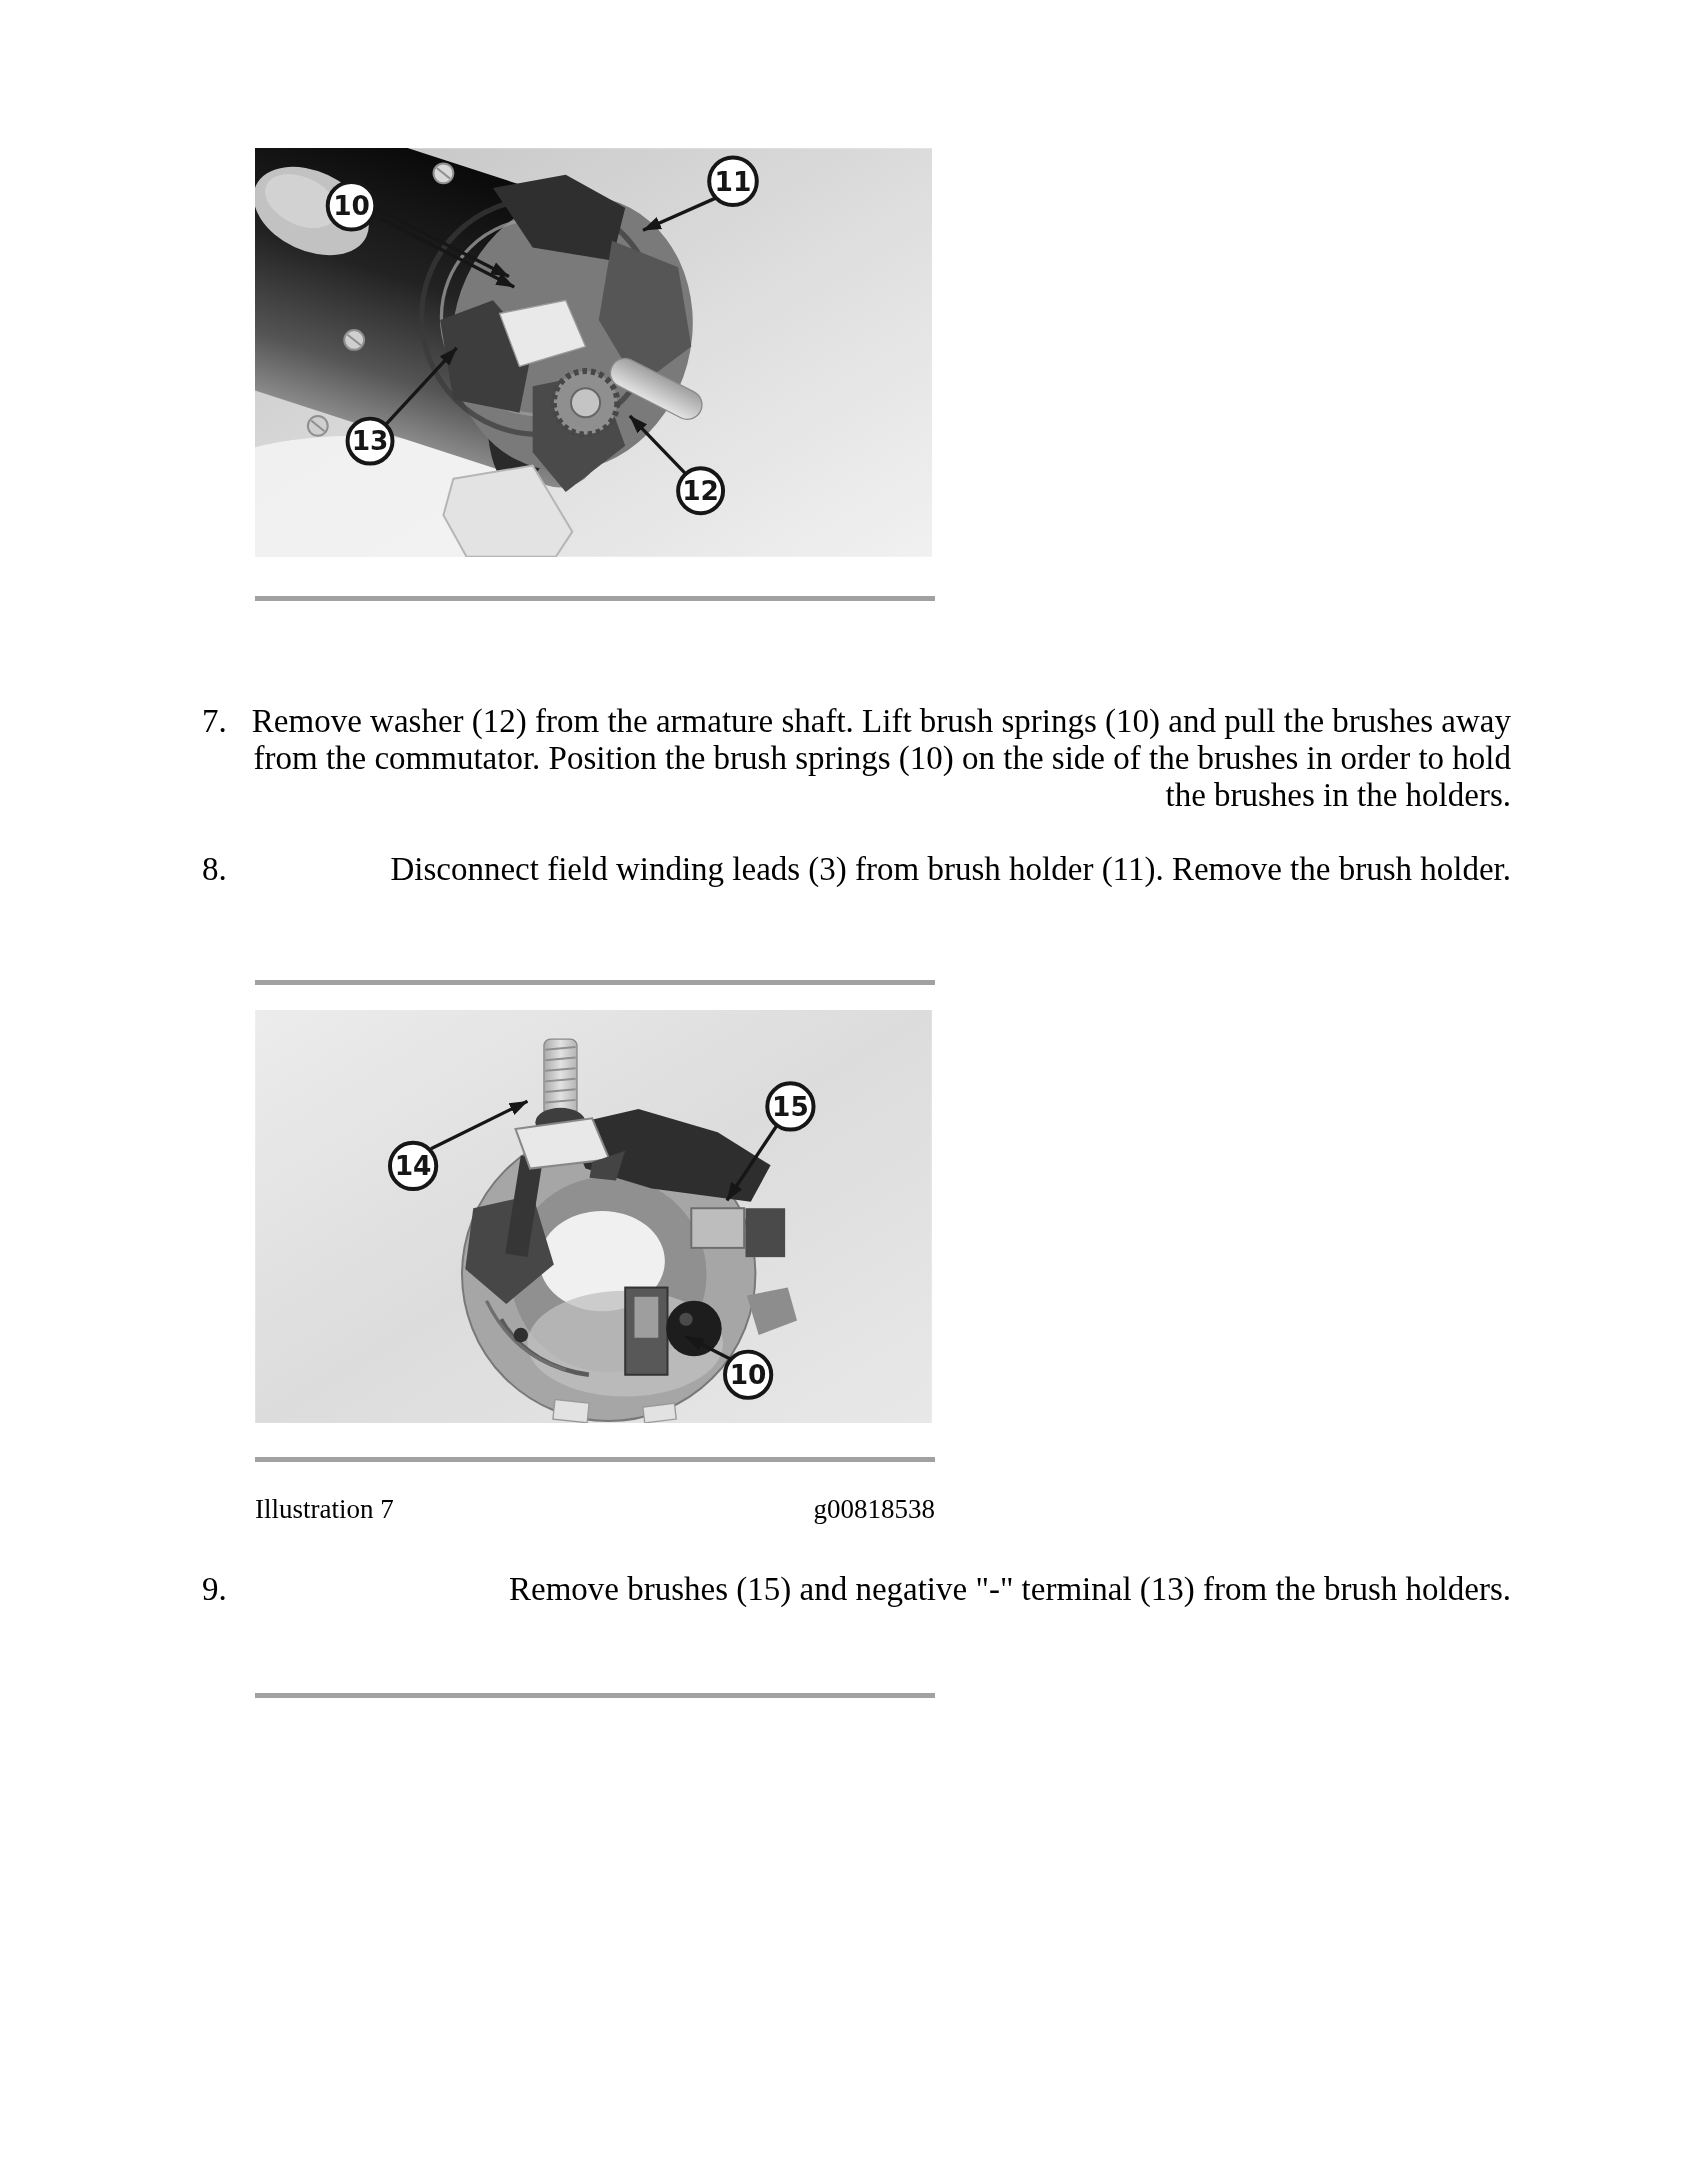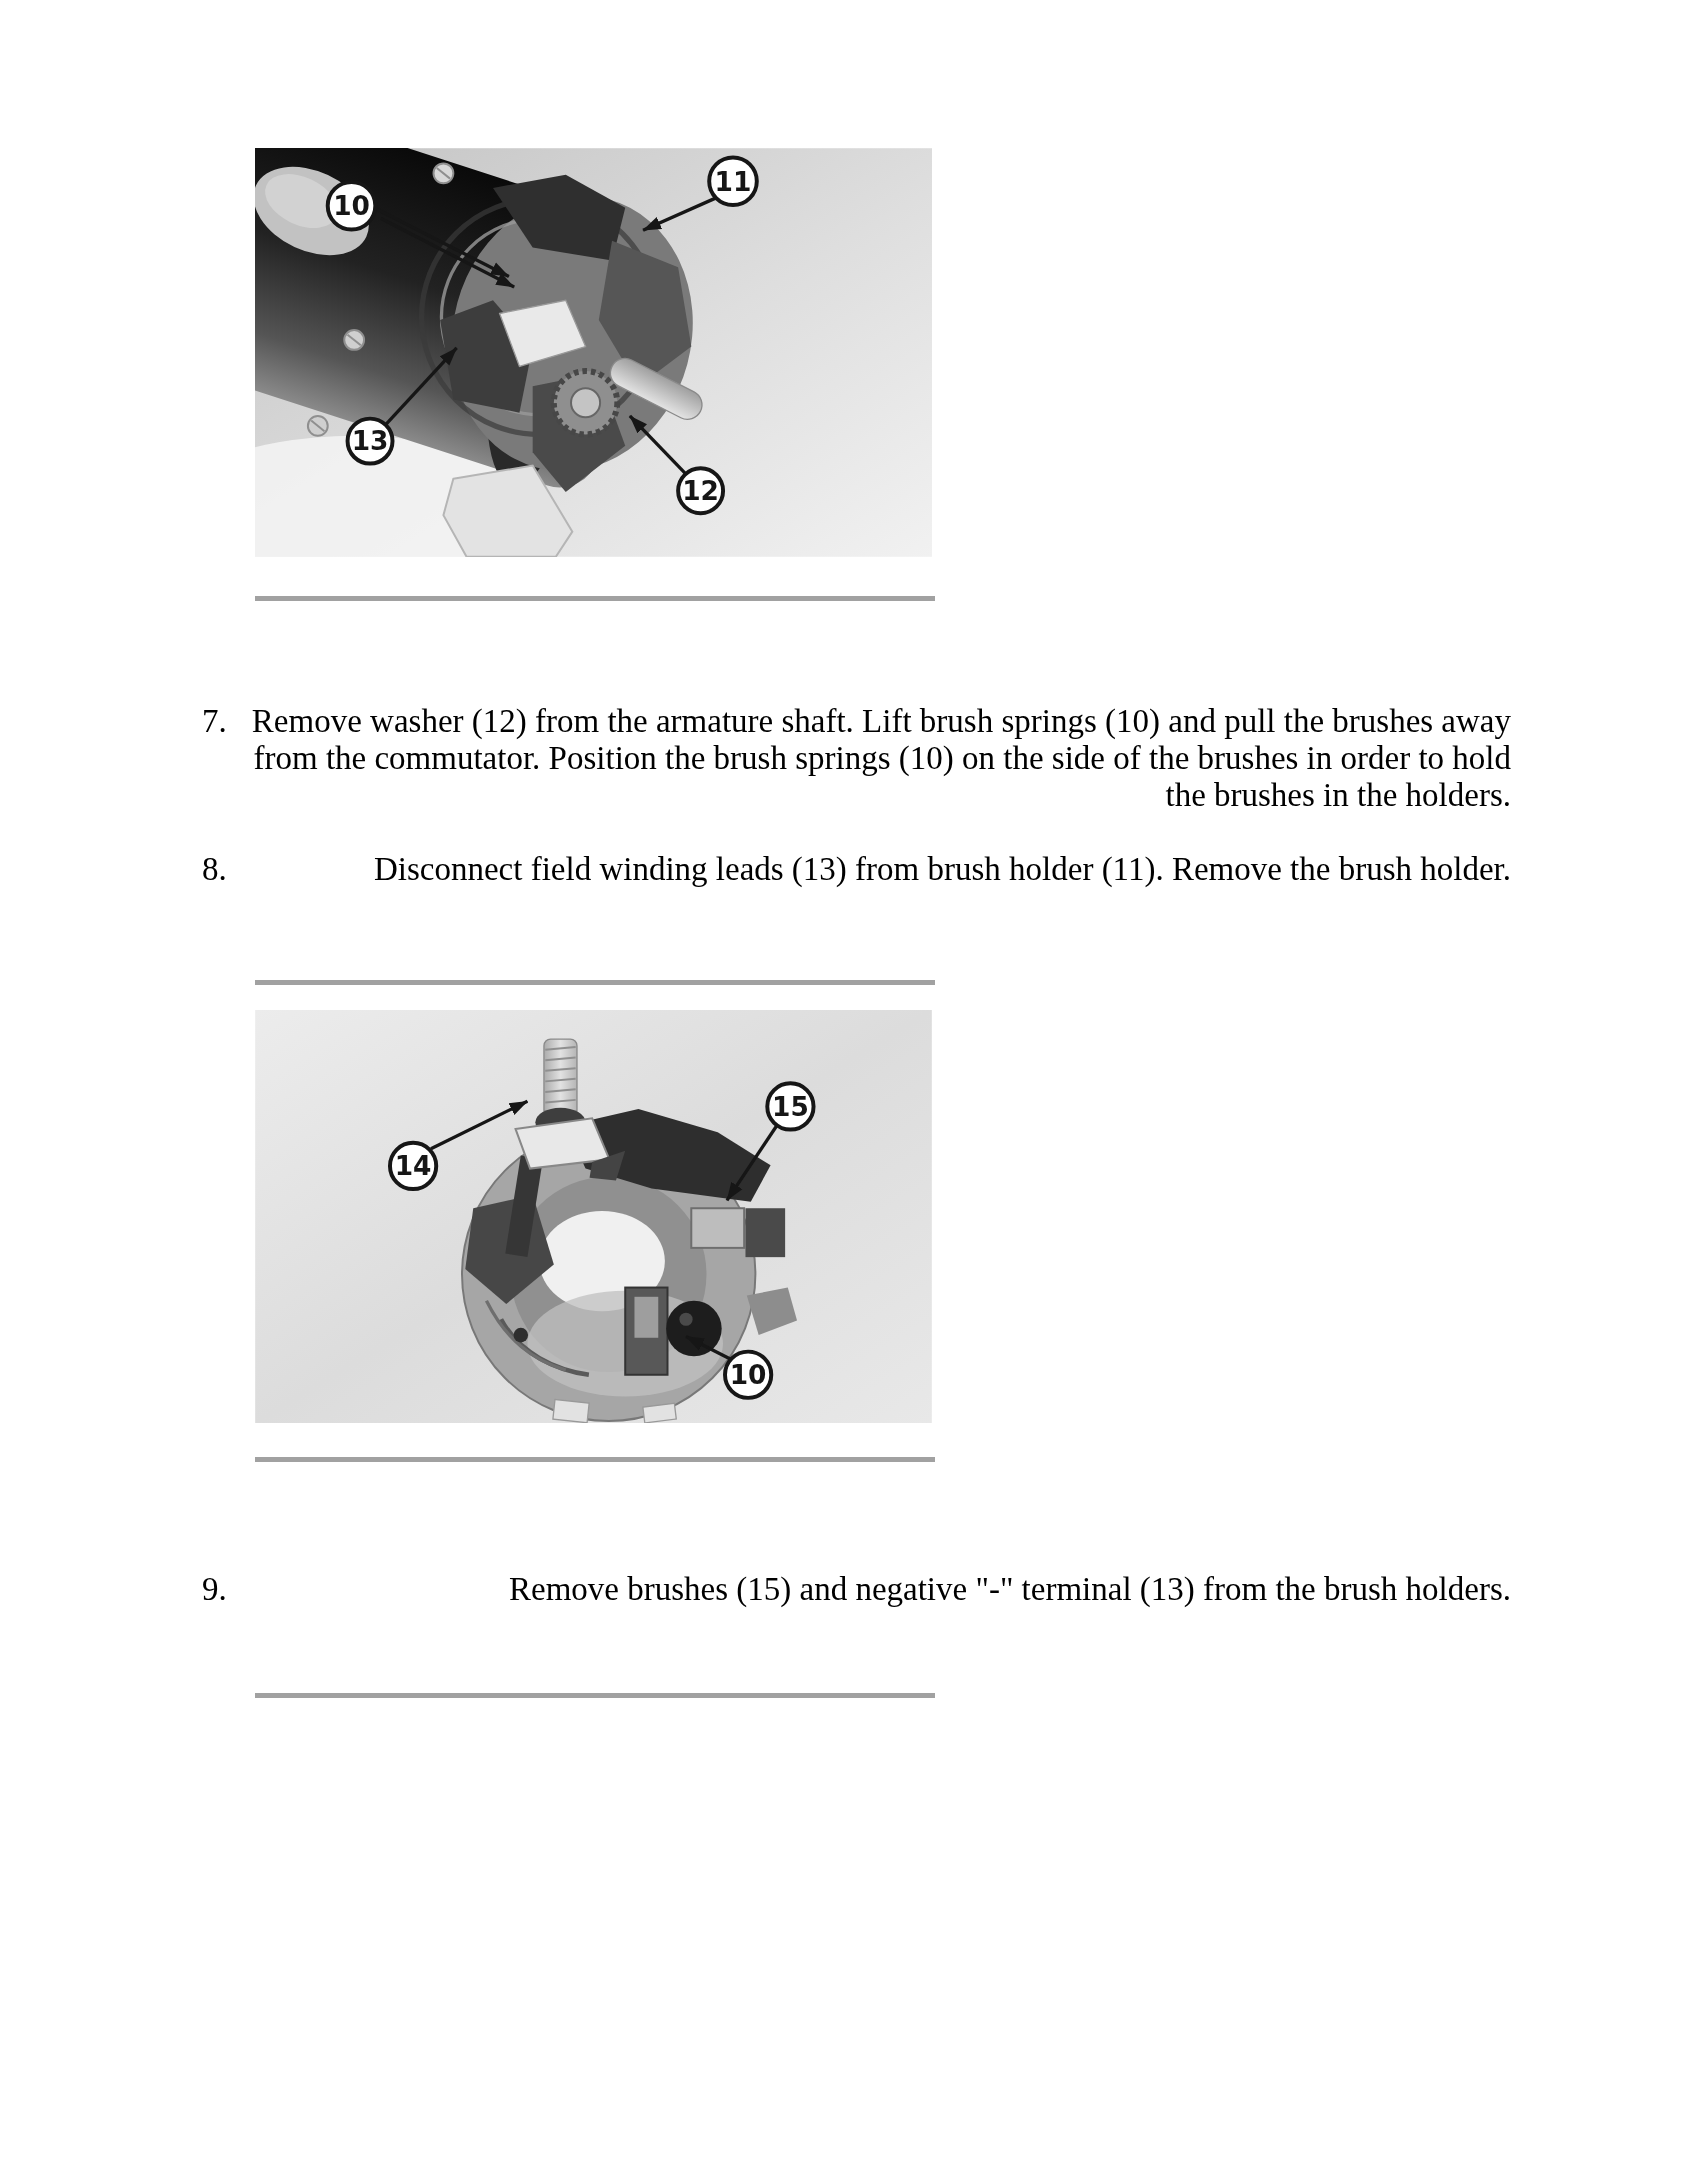--- a/index.html
+++ b/index.html
@@ -173,21 +173,21 @@
   <div class="divider-bar" id="bar1"></div>
 
 
   <div class="step" id="step7">
     <span class="num">7.</span>
     <div class="txt">Remove washer (12) from the armature shaft. Lift brush springs (10) and pull the brushes away from the commutator. Position the brush springs (10) on the side of the brushes in order to hold the brushes in the holders.</div>
   </div>
 
   <div class="step" id="step8">
     <span class="num">8.</span>
-    <div class="txt">Disconnect field winding leads (13) from brush holder (11). Remove the brush holder.</div>
+    <div class="txt">Disconnect field winding leads (3) from brush holder (11). Remove the brush holder.</div>
   </div>
 
   <div class="divider-bar" id="bar2"></div>
 
   <div class="photo" id="photo2">
     <svg viewBox="0 0 1024 625" aria-hidden="true">
       <defs>
         <linearGradient id="bg2" x1="0" y1="0" x2="1" y2="1">
           <stop offset="0" stop-color="#ececec"></stop>
           <stop offset="0.5" stop-color="#dcdcdc"></stop>
@@ -258,20 +258,24 @@
       </g>
       <g>
         <circle class="callout-circle" cx="746" cy="552" r="35"></circle>
         <text class="callout-num" x="746" y="566">10</text>
       </g>
     </svg>
   </div>
 
   <div class="divider-bar" id="bar3"></div>
 
+  <div class="caption" id="caption2">
+    <span>Illustration 7</span>
+    <span>g00818538</span>
+  </div>
 
   <div class="step" id="step9">
     <span class="num">9.</span>
     <div class="txt">Remove brushes (15) and negative "-" terminal (13) from the brush holders.</div>
   </div>
 
   <div class="divider-bar" id="bar4"></div>
 
 </div>
 

